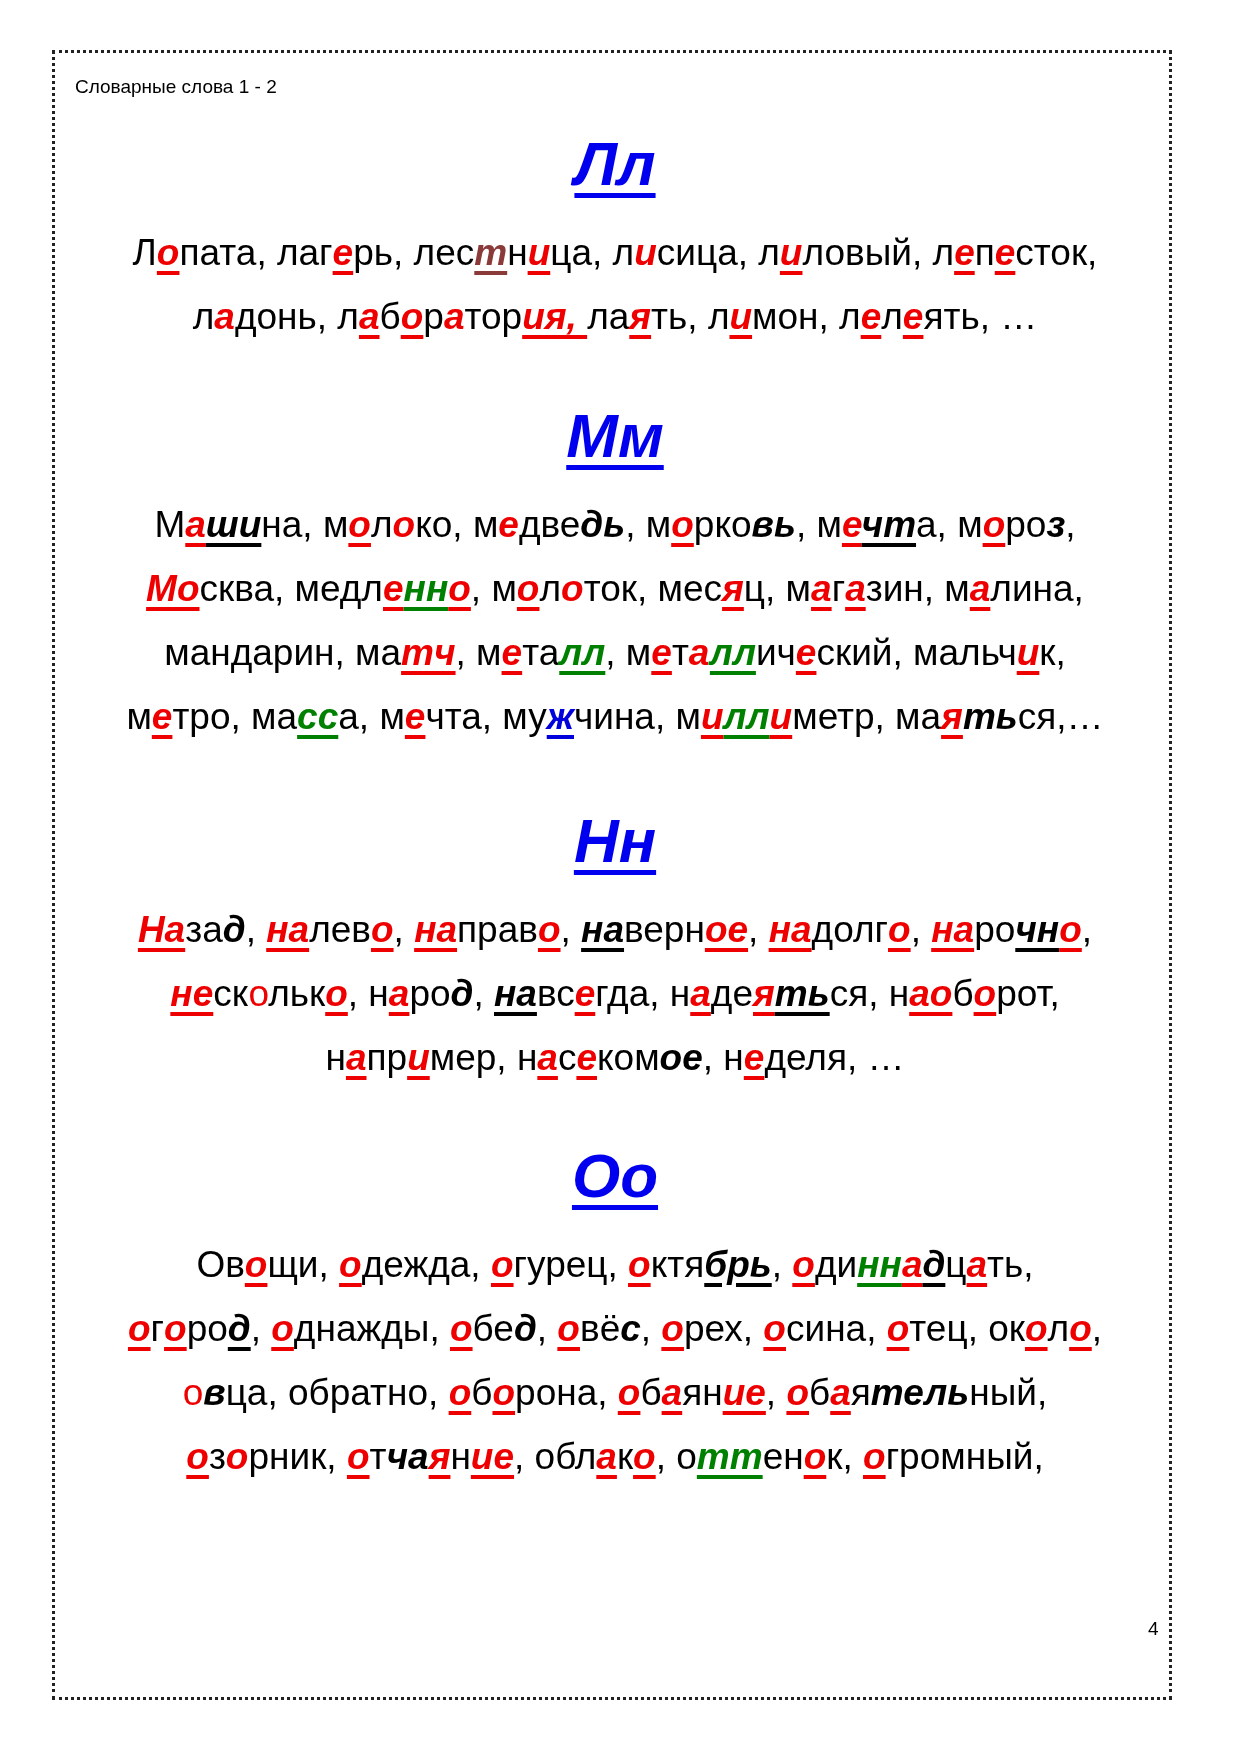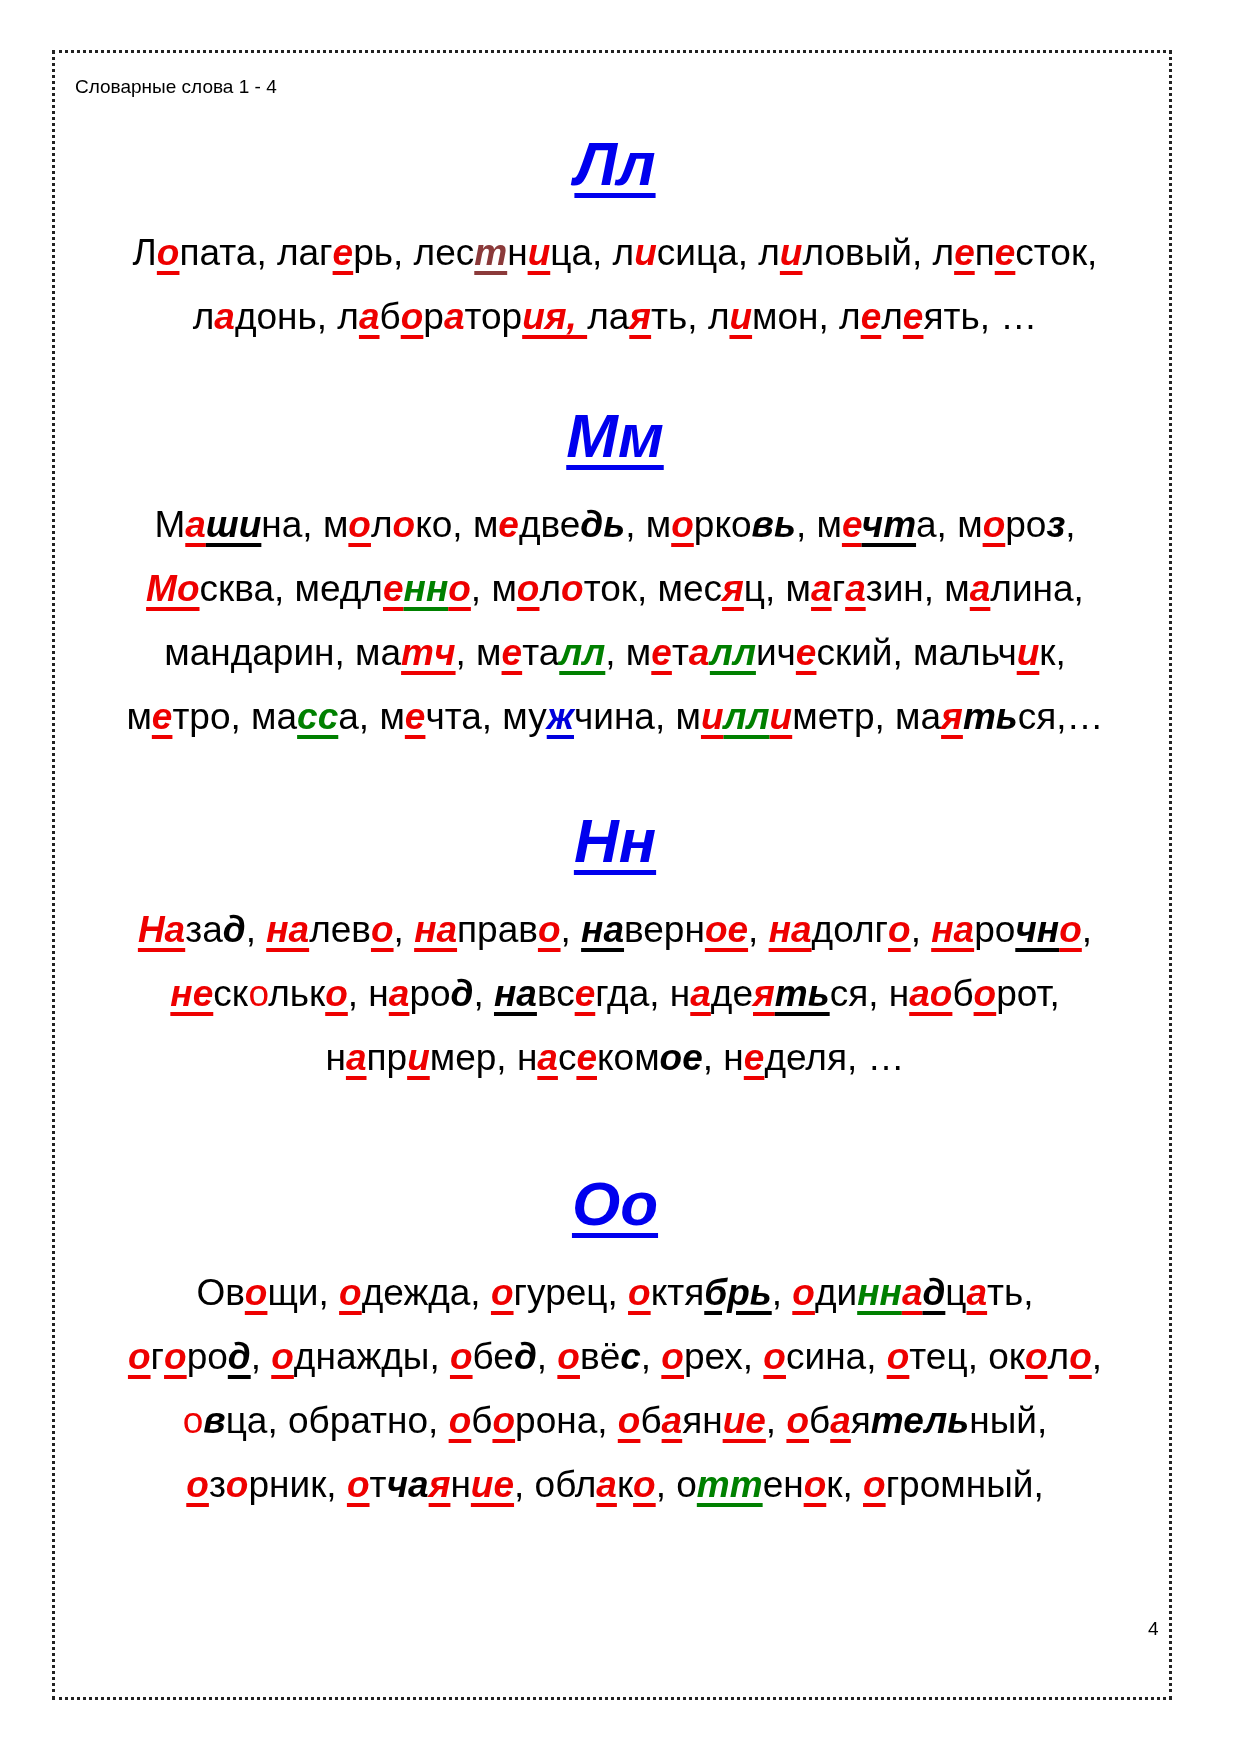--- a/index.html
+++ b/index.html
@@ -19,21 +19,21 @@
   .line { font-size:37px; line-height:64px; white-space:nowrap;
           font-family:"Liberation Sans", sans-serif; }
   .seg { }
   .seg.i { font-style:italic; font-weight:bold; }
   .seg.u { text-decoration:underline; text-decoration-thickness:4px; text-underline-offset:6px; }
 </style>
 </head>
 <body>
 
 <div class="frame"></div>
-<div class="header-title">Словарные слова 1 - 4</div>
+<div class="header-title">Словарные слова 1 - 2</div>
 <div class="page-num">4</div>
 
 <div class="section" style="top:128px;">
   <div class="heading">Лл</div>
   <div class="lines">
       <div class="line"><span class="seg">Л</span><span class="seg i u" style="color: rgb(238, 0, 0); text-decoration-color: rgb(238, 0, 0);">о</span><span class="seg">пата, лаг</span><span class="seg i u" style="color: rgb(238, 0, 0); text-decoration-color: rgb(238, 0, 0);">е</span><span class="seg">рь, лес</span><span class="seg i u" style="color: rgb(139, 58, 58); text-decoration-color: rgb(139, 58, 58);">т</span><span class="seg">н</span><span class="seg i u" style="color: rgb(238, 0, 0); text-decoration-color: rgb(238, 0, 0);">и</span><span class="seg">ца, л</span><span class="seg i" style="color: rgb(238, 0, 0);">и</span><span class="seg">сица, л</span><span class="seg i u" style="color: rgb(238, 0, 0); text-decoration-color: rgb(238, 0, 0);">и</span><span class="seg">ловый, л</span><span class="seg i u" style="color: rgb(238, 0, 0); text-decoration-color: rgb(238, 0, 0);">е</span><span class="seg">п</span><span class="seg i u" style="color: rgb(238, 0, 0); text-decoration-color: rgb(238, 0, 0);">е</span><span class="seg">сток,</span></div>
       <div class="line"><span class="seg">л</span><span class="seg i" style="color: rgb(238, 0, 0);">а</span><span class="seg">донь, л</span><span class="seg i u" style="color: rgb(238, 0, 0); text-decoration-color: rgb(238, 0, 0);">а</span><span class="seg">б</span><span class="seg i u" style="color: rgb(238, 0, 0); text-decoration-color: rgb(238, 0, 0);">о</span><span class="seg">р</span><span class="seg i" style="color: rgb(238, 0, 0);">а</span><span class="seg">тор</span><span class="seg i u" style="color: rgb(238, 0, 0); text-decoration-color: rgb(238, 0, 0);">ия, </span><span class="seg">ла</span><span class="seg i u" style="color: rgb(238, 0, 0); text-decoration-color: rgb(238, 0, 0);">я</span><span class="seg">ть, л</span><span class="seg i u" style="color: rgb(238, 0, 0); text-decoration-color: rgb(238, 0, 0);">и</span><span class="seg">мон, л</span><span class="seg i u" style="color: rgb(238, 0, 0); text-decoration-color: rgb(238, 0, 0);">е</span><span class="seg">л</span><span class="seg i u" style="color: rgb(238, 0, 0); text-decoration-color: rgb(238, 0, 0);">е</span><span class="seg">ять,  …</span></div>
     </div>
 </div>
 
@@ -49,21 +49,21 @@
 
 <div class="section" style="top:805px;">
   <div class="heading">Нн</div>
   <div class="lines">
       <div class="line"><span class="seg i u" style="color: rgb(238, 0, 0); text-decoration-color: rgb(238, 0, 0);">На</span><span class="seg">за</span><span class="seg i" style="color: rgb(0, 0, 0);">д</span><span class="seg">, </span><span class="seg i u" style="color: rgb(238, 0, 0); text-decoration-color: rgb(238, 0, 0);">на</span><span class="seg">лев</span><span class="seg i u" style="color: rgb(238, 0, 0); text-decoration-color: rgb(238, 0, 0);">о</span><span class="seg">, </span><span class="seg i u" style="color: rgb(238, 0, 0); text-decoration-color: rgb(238, 0, 0);">на</span><span class="seg">прав</span><span class="seg i u" style="color: rgb(238, 0, 0); text-decoration-color: rgb(238, 0, 0);">о</span><span class="seg">, </span><span class="seg i u" style="color: rgb(0, 0, 0); text-decoration-color: rgb(0, 0, 0);">на</span><span class="seg">верн</span><span class="seg i u" style="color: rgb(238, 0, 0); text-decoration-color: rgb(238, 0, 0);">ое</span><span class="seg">, </span><span class="seg i u" style="color: rgb(238, 0, 0); text-decoration-color: rgb(238, 0, 0);">на</span><span class="seg">долг</span><span class="seg i u" style="color: rgb(238, 0, 0); text-decoration-color: rgb(238, 0, 0);">о</span><span class="seg">, </span><span class="seg i u" style="color: rgb(238, 0, 0); text-decoration-color: rgb(238, 0, 0);">на</span><span class="seg">ро</span><span class="seg i u" style="color: rgb(0, 0, 0); text-decoration-color: rgb(0, 0, 0);">чн</span><span class="seg i u" style="color: rgb(238, 0, 0); text-decoration-color: rgb(238, 0, 0);">о</span><span class="seg">,</span></div>
       <div class="line"><span class="seg i u" style="color: rgb(238, 0, 0); text-decoration-color: rgb(238, 0, 0);">не</span><span class="seg">ск</span><span class="seg" style="color: rgb(238, 0, 0);">о</span><span class="seg">льк</span><span class="seg i u" style="color: rgb(238, 0, 0); text-decoration-color: rgb(238, 0, 0);">о</span><span class="seg">, н</span><span class="seg i u" style="color: rgb(238, 0, 0); text-decoration-color: rgb(238, 0, 0);">а</span><span class="seg">ро</span><span class="seg i" style="color: rgb(0, 0, 0);">д</span><span class="seg">, </span><span class="seg i u" style="color: rgb(0, 0, 0); text-decoration-color: rgb(0, 0, 0);">на</span><span class="seg">вс</span><span class="seg i u" style="color: rgb(238, 0, 0); text-decoration-color: rgb(238, 0, 0);">е</span><span class="seg">гда, н</span><span class="seg i u" style="color: rgb(238, 0, 0); text-decoration-color: rgb(238, 0, 0);">а</span><span class="seg">де</span><span class="seg i u" style="color: rgb(238, 0, 0); text-decoration-color: rgb(238, 0, 0);">я</span><span class="seg i u" style="color: rgb(0, 0, 0); text-decoration-color: rgb(0, 0, 0);">ть</span><span class="seg">ся, н</span><span class="seg i u" style="color: rgb(238, 0, 0); text-decoration-color: rgb(238, 0, 0);">ао</span><span class="seg">б</span><span class="seg i u" style="color: rgb(238, 0, 0); text-decoration-color: rgb(238, 0, 0);">о</span><span class="seg">рот,</span></div>
       <div class="line"><span class="seg">н</span><span class="seg i u" style="color: rgb(238, 0, 0); text-decoration-color: rgb(238, 0, 0);">а</span><span class="seg">пр</span><span class="seg i u" style="color: rgb(238, 0, 0); text-decoration-color: rgb(238, 0, 0);">и</span><span class="seg">мер, н</span><span class="seg i u" style="color: rgb(238, 0, 0); text-decoration-color: rgb(238, 0, 0);">а</span><span class="seg">с</span><span class="seg i u" style="color: rgb(238, 0, 0); text-decoration-color: rgb(238, 0, 0);">е</span><span class="seg">ком</span><span class="seg i" style="color: rgb(0, 0, 0);">ое</span><span class="seg">, н</span><span class="seg i u" style="color: rgb(238, 0, 0); text-decoration-color: rgb(238, 0, 0);">е</span><span class="seg">деля, …</span></div>
     </div>
 </div>
 
-<div class="section" style="top:1168px;">
+<div class="section" style="top:1140px;">
   <div class="heading">Оо</div>
   <div class="lines">
       <div class="line"><span class="seg">Ов</span><span class="seg i u" style="color: rgb(238, 0, 0); text-decoration-color: rgb(238, 0, 0);">о</span><span class="seg">щи, </span><span class="seg i u" style="color: rgb(238, 0, 0); text-decoration-color: rgb(238, 0, 0);">о</span><span class="seg">дежда, </span><span class="seg i u" style="color: rgb(238, 0, 0); text-decoration-color: rgb(238, 0, 0);">о</span><span class="seg">гурец, </span><span class="seg i u" style="color: rgb(238, 0, 0); text-decoration-color: rgb(238, 0, 0);">о</span><span class="seg">ктя</span><span class="seg i u" style="color: rgb(0, 0, 0); text-decoration-color: rgb(0, 0, 0);">брь</span><span class="seg">, </span><span class="seg i u" style="color: rgb(238, 0, 0); text-decoration-color: rgb(238, 0, 0);">о</span><span class="seg">ди</span><span class="seg i u" style="color: rgb(0, 128, 0); text-decoration-color: rgb(0, 128, 0);">нн</span><span class="seg i u" style="color: rgb(238, 0, 0); text-decoration-color: rgb(238, 0, 0);">а</span><span class="seg i u" style="color: rgb(0, 0, 0); text-decoration-color: rgb(0, 0, 0);">д</span><span class="seg">ц</span><span class="seg i u" style="color: rgb(238, 0, 0); text-decoration-color: rgb(238, 0, 0);">а</span><span class="seg">ть,</span></div>
       <div class="line"><span class="seg i u" style="color: rgb(238, 0, 0); text-decoration-color: rgb(238, 0, 0);">о</span><span class="seg">г</span><span class="seg i u" style="color: rgb(238, 0, 0); text-decoration-color: rgb(238, 0, 0);">о</span><span class="seg">ро</span><span class="seg i u" style="color: rgb(0, 0, 0); text-decoration-color: rgb(0, 0, 0);">д</span><span class="seg">, </span><span class="seg i u" style="color: rgb(238, 0, 0); text-decoration-color: rgb(238, 0, 0);">о</span><span class="seg">днажды, </span><span class="seg i u" style="color: rgb(238, 0, 0); text-decoration-color: rgb(238, 0, 0);">о</span><span class="seg">бе</span><span class="seg i" style="color: rgb(0, 0, 0);">д</span><span class="seg">, </span><span class="seg i u" style="color: rgb(238, 0, 0); text-decoration-color: rgb(238, 0, 0);">о</span><span class="seg">вё</span><span class="seg i" style="color: rgb(0, 0, 0);">с</span><span class="seg">, </span><span class="seg i u" style="color: rgb(238, 0, 0); text-decoration-color: rgb(238, 0, 0);">о</span><span class="seg">рех, </span><span class="seg i u" style="color: rgb(238, 0, 0); text-decoration-color: rgb(238, 0, 0);">о</span><span class="seg">сина, </span><span class="seg i u" style="color: rgb(238, 0, 0); text-decoration-color: rgb(238, 0, 0);">о</span><span class="seg">тец, ок</span><span class="seg i u" style="color: rgb(238, 0, 0); text-decoration-color: rgb(238, 0, 0);">о</span><span class="seg">л</span><span class="seg i u" style="color: rgb(238, 0, 0); text-decoration-color: rgb(238, 0, 0);">о</span><span class="seg">,</span></div>
       <div class="line"><span class="seg" style="color: rgb(238, 0, 0);">о</span><span class="seg i" style="color: rgb(0, 0, 0);">в</span><span class="seg">ца, обратно, </span><span class="seg i u" style="color: rgb(238, 0, 0); text-decoration-color: rgb(238, 0, 0);">о</span><span class="seg">б</span><span class="seg i u" style="color: rgb(238, 0, 0); text-decoration-color: rgb(238, 0, 0);">о</span><span class="seg">рона, </span><span class="seg i u" style="color: rgb(238, 0, 0); text-decoration-color: rgb(238, 0, 0);">о</span><span class="seg">б</span><span class="seg i u" style="color: rgb(238, 0, 0); text-decoration-color: rgb(238, 0, 0);">а</span><span class="seg">ян</span><span class="seg i u" style="color: rgb(238, 0, 0); text-decoration-color: rgb(238, 0, 0);">ие</span><span class="seg">, </span><span class="seg i u" style="color: rgb(238, 0, 0); text-decoration-color: rgb(238, 0, 0);">о</span><span class="seg">б</span><span class="seg i u" style="color: rgb(238, 0, 0); text-decoration-color: rgb(238, 0, 0);">а</span><span class="seg">я</span><span class="seg i" style="color: rgb(0, 0, 0);">тель</span><span class="seg">ный,</span></div>
       <div class="line"><span class="seg i u" style="color: rgb(238, 0, 0); text-decoration-color: rgb(238, 0, 0);">о</span><span class="seg">з</span><span class="seg i" style="color: rgb(238, 0, 0);">о</span><span class="seg">рник, </span><span class="seg i u" style="color: rgb(238, 0, 0); text-decoration-color: rgb(238, 0, 0);">о</span><span class="seg">т</span><span class="seg i" style="color: rgb(0, 0, 0);">ча</span><span class="seg i u" style="color: rgb(238, 0, 0); text-decoration-color: rgb(238, 0, 0);">я</span><span class="seg">н</span><span class="seg i u" style="color: rgb(238, 0, 0); text-decoration-color: rgb(238, 0, 0);">ие</span><span class="seg">,  обл</span><span class="seg i u" style="color: rgb(238, 0, 0); text-decoration-color: rgb(238, 0, 0);">а</span><span class="seg">к</span><span class="seg i u" style="color: rgb(238, 0, 0); text-decoration-color: rgb(238, 0, 0);">о</span><span class="seg">, о</span><span class="seg i u" style="color: rgb(0, 128, 0); text-decoration-color: rgb(0, 128, 0);">тт</span><span class="seg">ен</span><span class="seg i u" style="color: rgb(238, 0, 0); text-decoration-color: rgb(238, 0, 0);">о</span><span class="seg">к, </span><span class="seg i u" style="color: rgb(238, 0, 0); text-decoration-color: rgb(238, 0, 0);">о</span><span class="seg">громный,</span></div>
     </div>
 </div>
 
 </body></html>

